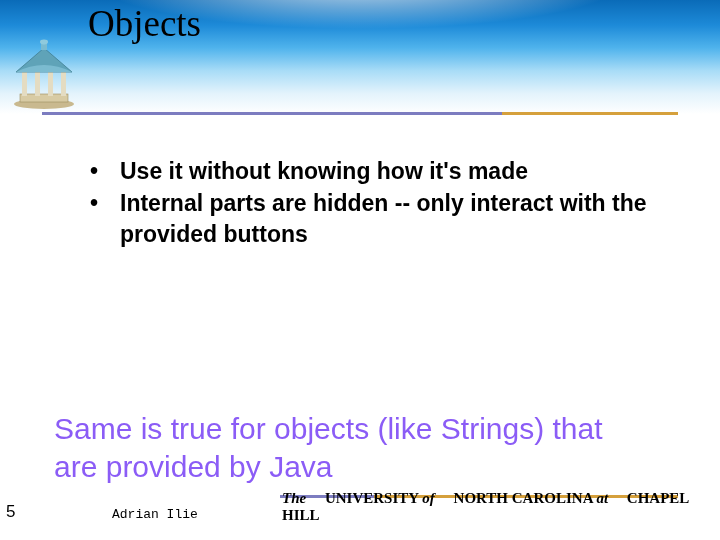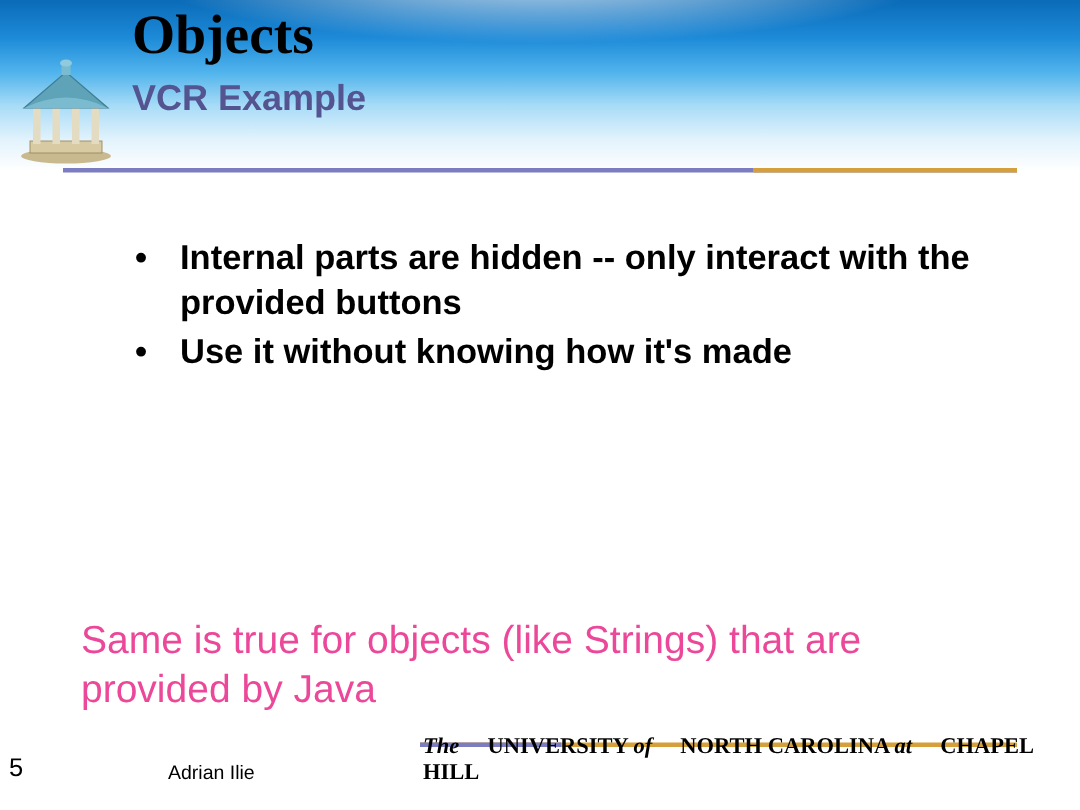--- a/index.html
+++ b/index.html
@@ -23,21 +23,21 @@
     content: "";
     position: absolute;
     left: 0; top: 0; width: 100%; height: 48px;
     background: radial-gradient(ellipse 380px 70px at 360px -20px,
       rgba(255,255,255,0.85) 0%, rgba(255,255,255,0) 70%);
   }
   .title {
     position: absolute;
     left: 88px; top: 2px;
     font-family: Georgia, "Times New Roman", serif;
-    font-weight: bold;
+    font-weight: normal;
     font-size: 37px;
     color: #000;
   }
   .subtitle {
     position: absolute;
     left: 88px; top: 52px;
     font-family: Verdana, Arial, sans-serif;
     font-weight: bold;
     font-size: 24px;
     color: #545491;
@@ -79,36 +79,36 @@
     content: "•";
     position: absolute;
     left: 0; top: 0;
     font-size: 23px;
   }
   .summary {
     position: absolute;
     left: 54px; top: 410px;
     width: 590px;
     font-family: Arial, Helvetica, sans-serif;
-    font-size: 26px;
+    font-size: 30px;
     font-weight: normal;
     line-height: 1.28;
-    color: #ec4899;
+    color: #8b5cf6;
   }
   .pagenum {
     position: absolute;
     left: 6px; bottom: 18px;
     font-family: Arial, sans-serif;
     font-size: 17px;
     color: #000;
   }
   .author {
     position: absolute;
     left: 112px; bottom: 18px;
-    font-family: Liberation Sans, sans-serif;
+    font-family: Liberation Mono, monospace;
     font-size: 13px;
     color: #000;
   }
   .hr2 {
     position: absolute;
     left: 280px; bottom: 42px;
     width: 398px;
     border-top: 3px solid #d5a03c;
   }
   .hr2::before {
@@ -140,28 +140,27 @@
       <rect x="51" y="32" width="5" height="26" fill="#e4dcc2"></rect>
       <rect x="25" y="32" width="5" height="26" fill="#e4dcc2"></rect>
       <rect x="38" y="32" width="5" height="26" fill="#e4dcc2"></rect>
       <path d="M6 34 L34 10 L62 34 Z" fill="#5fa3b8" stroke="#3f7d92" stroke-width="0.8"></path>
       <path d="M6 34 Q34 20 62 34" fill="#7bbbd0"></path>
       <rect x="31" y="4" width="6" height="8" fill="#7bbbd0"></rect>
       <ellipse cx="34" cy="4" rx="4" ry="2.4" fill="#8fcadd"></ellipse>
     </svg>
   </div>
   <div class="title">Objects</div>
-  <div class="subtitle">VCR Example</div>
 </div>
 
 <div class="hr1"></div>
 
 <ul class="bullets">
+  <li>Use it without knowing how it's made</li>
   <li>Internal parts are hidden -- only interact with the provided buttons</li>
-  <li>Use it without knowing how it's made</li>
 </ul>
 
 <div class="summary">Same is true for objects (like Strings) that are provided by Java</div>
 
 <div class="pagenum">5</div>
 <div class="author">Adrian Ilie</div>
 
 <div class="hr2"></div>
 
 <div class="univ">

